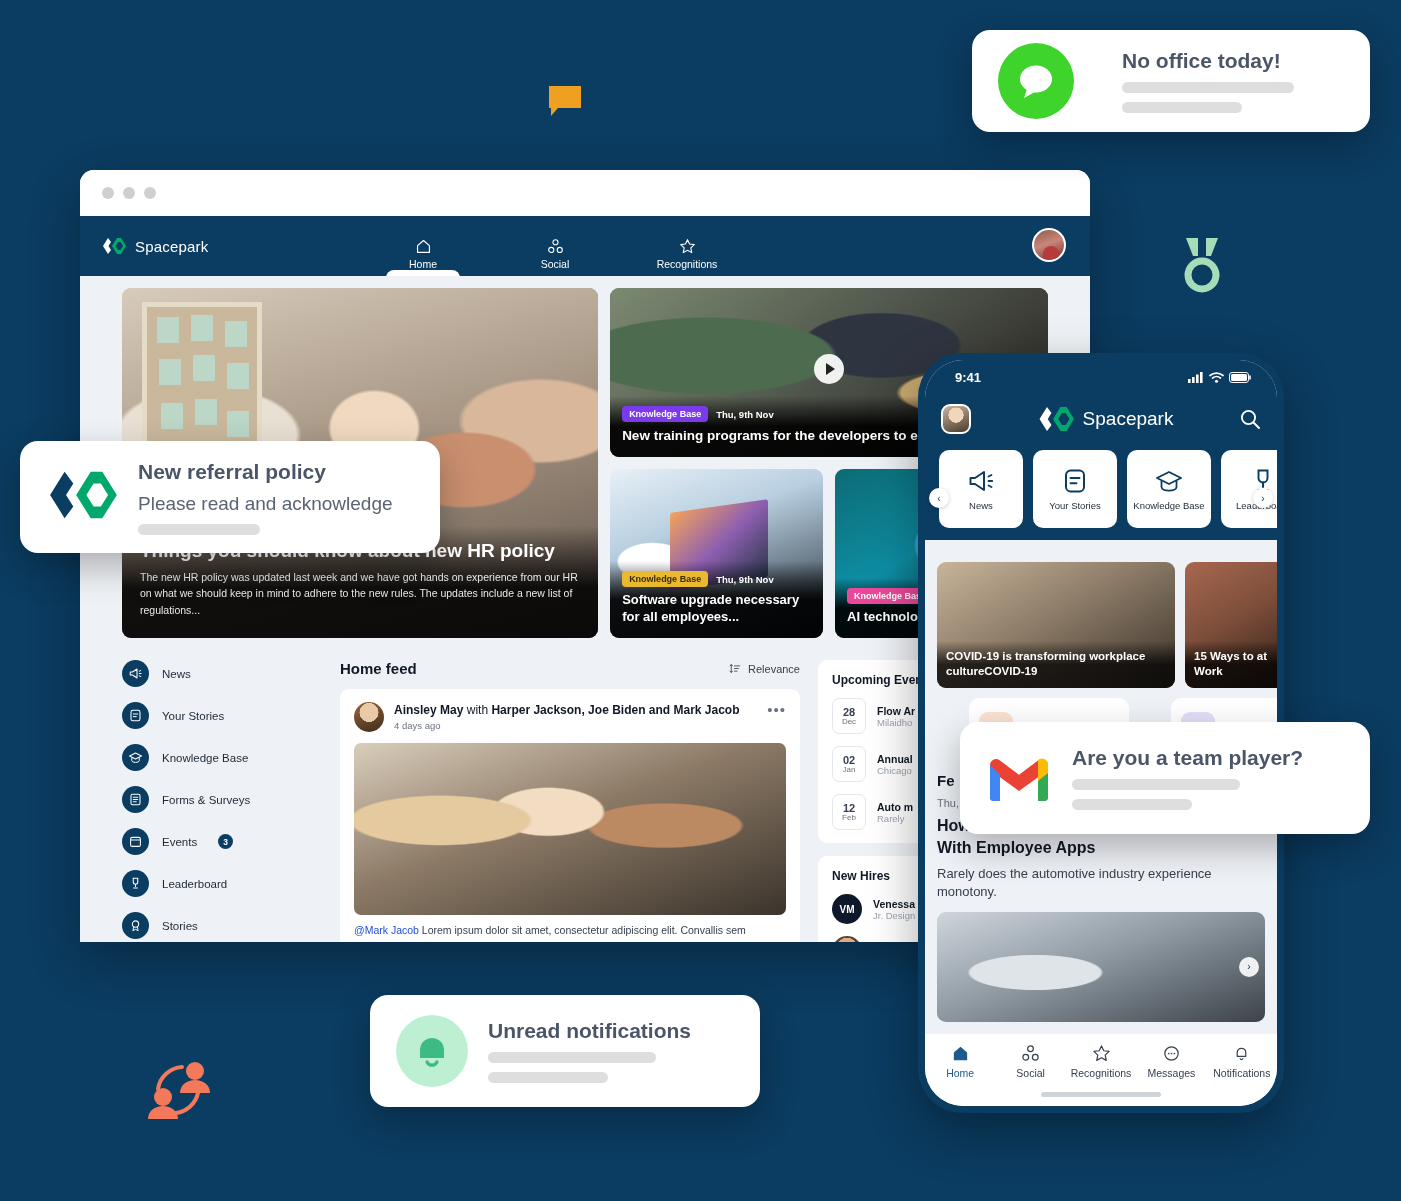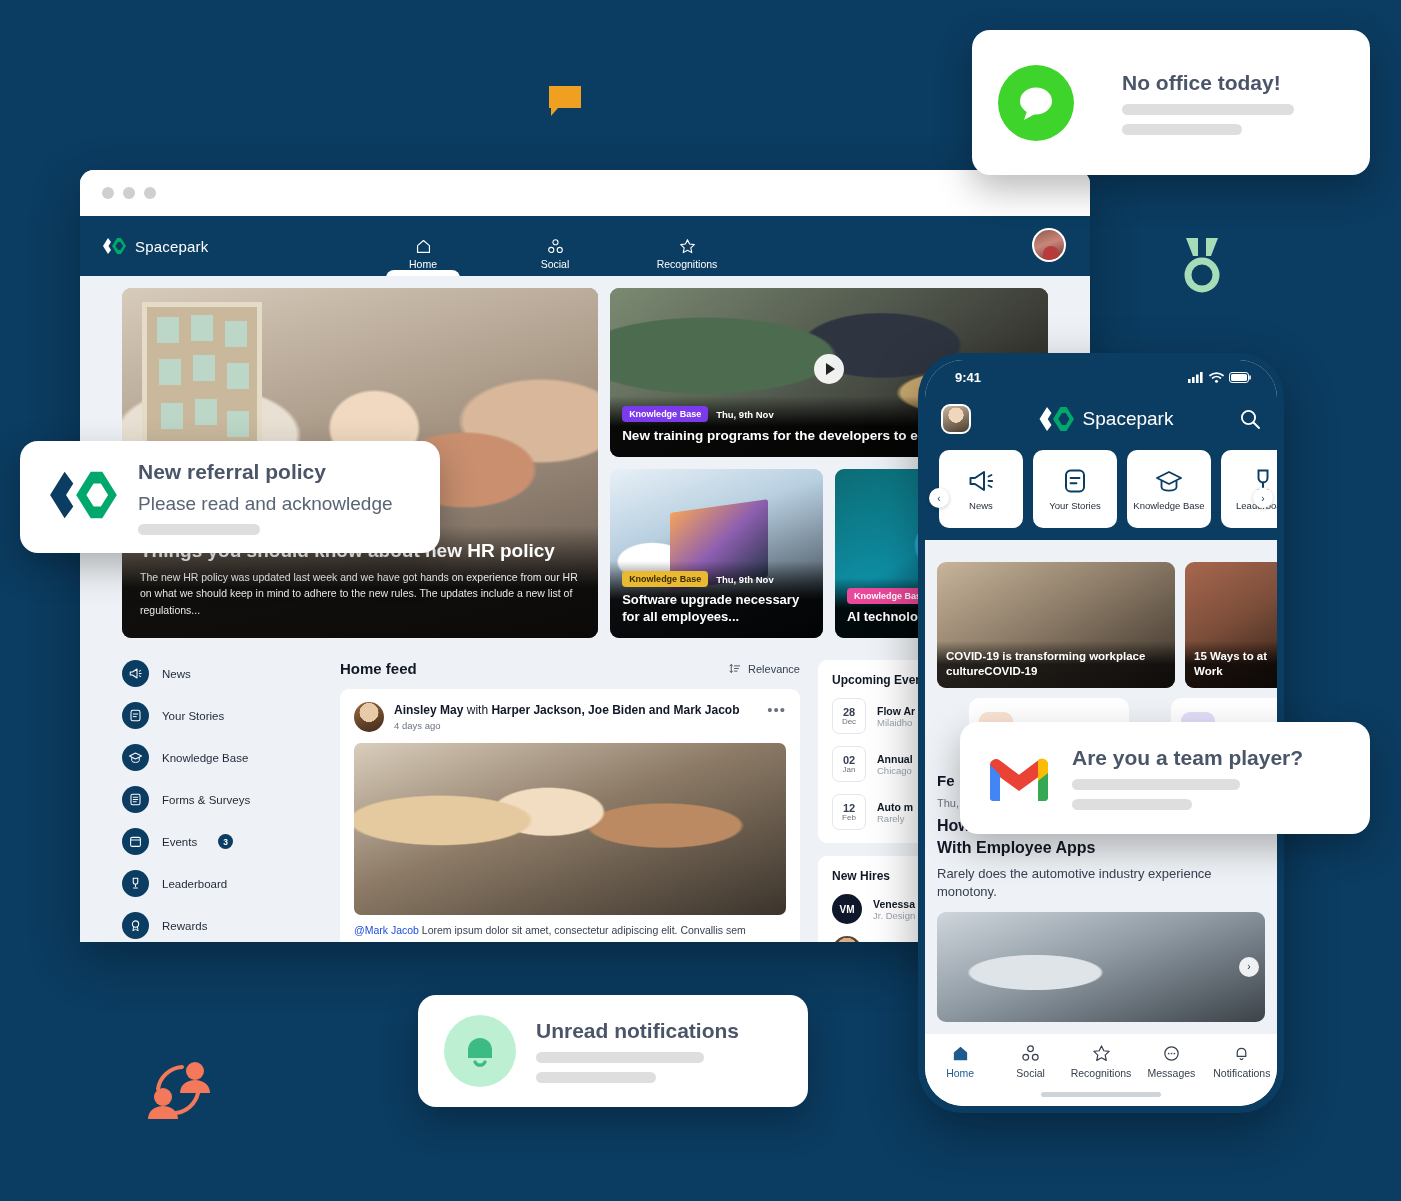--- a/index.html
+++ b/index.html
@@ -258,24 +258,24 @@
   
   .float-card {
     position:absolute; background:#fff; border-radius:18px; display:flex; align-items:center; gap:20px;
     box-shadow: 0 14px 36px rgba(0,0,0,.28); padding: 18px 26px;
   }
   .skel { height:11px; border-radius:6px; background:#dedede; }
   .fc-text { display:flex; flex-direction:column; gap:9px; }
   .fc-title { font-size:21px; font-weight:700; color:#4a5568; }
   .fc-sub   { font-size:19px; color:#5a6474; font-weight:400; }
 
-  #card-no-office { left:972px; top:30px; width:398px; height:145px;gap:48px; }
+  #card-no-office { left:972px; top:30px; width:398px; height:102px;gap:48px; }
   #card-referral  { left:20px;  top:441px; width:420px; height:112px; }
   #card-team      { left:960px; top:722px; width:410px; height:112px; }
-  #card-unread    { left:370px; top:995px; width:390px; height:112px;margin-left:48px; }
+  #card-unread    { left:370px; top:995px; width:390px; height:112px; }
 
   .ico-circle-green { width:76px; height:76px; border-radius:50%; background:#3fd42b; display:flex; align-items:center; justify-content:center; flex:none; }
   .ico-circle-mint  { width:72px; height:72px; border-radius:50%; background:#bdf0d3; display:flex; align-items:center; justify-content:center; flex:none; }
 </style>
 </head>
 <body>
 
 <div class="stage">
 
   <div class="deco" id="deco-chat">
@@ -462,21 +462,21 @@
             </span>
             <span class="side-lbl">Leaderboard</span>
           </div>
           <div class="side-item">
             <span class="side-ico">
               <svg width="15" height="15" viewBox="0 0 20 20">
                   <circle cx="10" cy="8" r="4.2" fill="none" stroke="#fff" stroke-width="1.4"></circle>
                   <path d="M7.5 12l-1 5 3.5-2 3.5 2-1-5" fill="none" stroke="#fff" stroke-width="1.3" stroke-linejoin="round"></path>
                 </svg>
             </span>
-            <span class="side-lbl">Rewards</span>
+            <span class="side-lbl">Stories</span>
           </div>
         </nav>
 
         <section class="feed">
           <div class="feed-head">
             <span class="feed-title">Home feed</span>
             <span class="feed-sort">
               <svg width="13" height="13" viewBox="0 0 20 20">
                   <path d="M5 4v12M3 6l2-2 2 2M3 14l2 2 2-2" stroke="#374151" stroke-width="1.3" fill="none" stroke-linecap="round"></path>
                   <path d="M10 6h8M10 10h6M10 14h4" stroke="#374151" stroke-width="1.3" stroke-linecap="round"></path>

